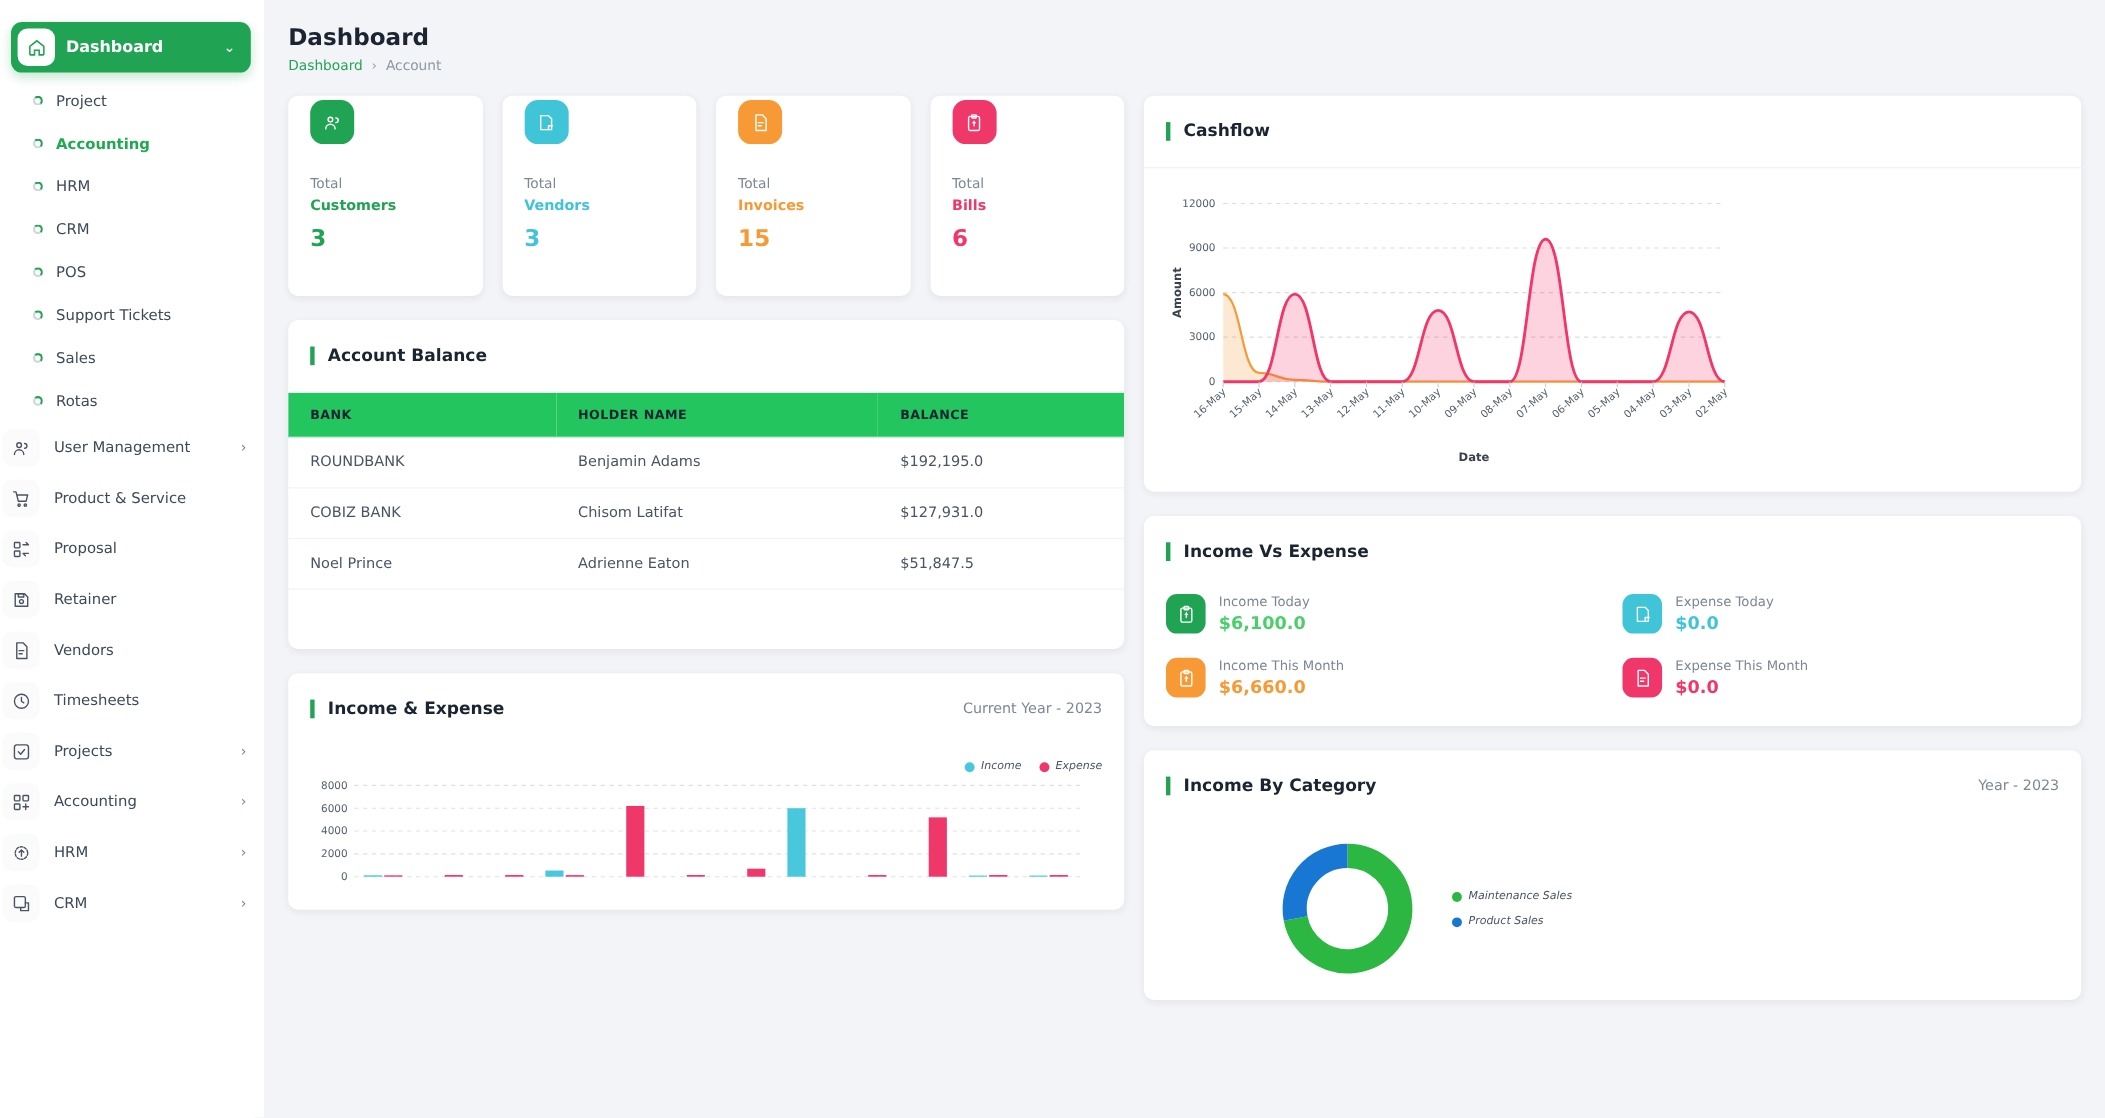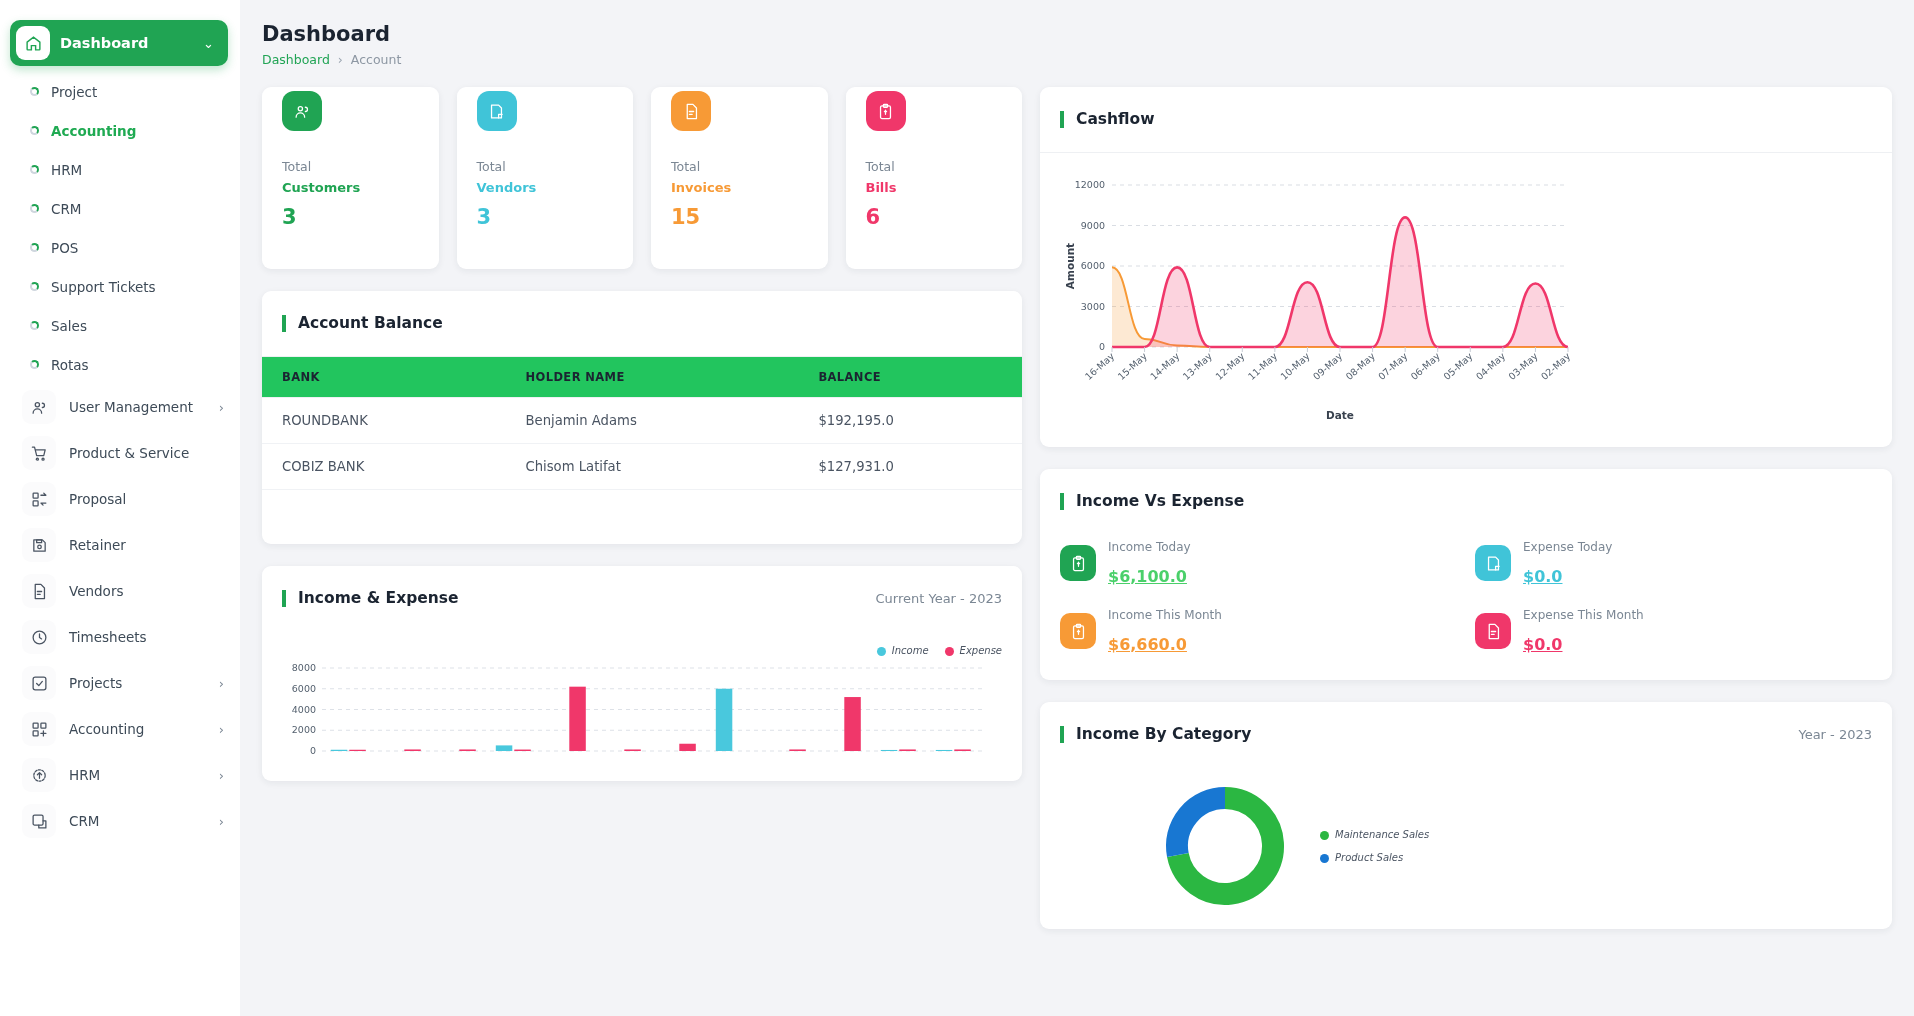--- a/index.html
+++ b/index.html
@@ -35,21 +35,21 @@
   }
   .dot-ico {
     width: 9px; height: 9px; border-radius: 50%; flex: 0 0 9px;
     border: 2px solid #cfd6de; border-top-color: #22a455; border-right-color:#22a455;
   }
   .sub-label { font-size: 13.5px; color: #3d4a57; }
   .sub-item.active .sub-label { color: #1faa52; font-weight: bold; }
 
   .nav-item {
     display: flex; align-items: center; gap: 13px;
-    height: 46px; padding: 0 16px 0 22px; cursor: pointer;
+    height: 46px; padding: 0 16px 0 2px; cursor: pointer;
   }
   .nav-ico {
     width: 34px; height: 34px; border-radius: 9px; background: #fbfbfc;
     display: flex; align-items: center; justify-content: center;
     flex: 0 0 34px; color: #4a5462;
   }
   .nav-label { font-size: 13.5px; color: #3d4a57; flex: 1; }
   .nav-arrow { color: #7b8794; font-size: 13px; }
 
   
@@ -102,21 +102,21 @@
 
   
   .chart-body { padding: 14px 20px 18px 20px; }
   .axis-lbl { font-size: 9.5px; fill: #54606e; }
   .axis-title { font-size: 10.5px; fill: #39424f; font-weight: bold; }
 
   .iv-grid { display: grid; grid-template-columns: 1fr 1fr; gap: 22px 18px; padding: 6px 20px 26px 20px; }
   .iv-item { display: flex; align-items: center; gap: 12px; }
   .iv-ico { width: 36px; height: 36px; border-radius: 10px; display:flex; align-items:center; justify-content:center; color:#fff; flex: 0 0 36px; }
   .iv-lab { font-size: 12px; color: #7b8794; }
-  .iv-val { font-size: 16px; font-weight: bold; margin-top: 13px; text-decoration: underline; }
+  .iv-val { font-size: 16px; font-weight: bold; margin-top: 3px; }
 
   .legend { display: flex; align-items: flex-end; gap: 6px; font-size: 10px; color: #4a5462; font-style: italic; }
   .lg-dot { width: 9px; height: 9px; border-radius: 50%; }
 </style>
 </head>
 <body>
 
 <div class="app">
 
   <aside class="sidebar">
@@ -349,20 +349,25 @@
             <tbody id="balrows">
                 <tr>
      <td>ROUNDBANK</td>
      <td>Benjamin Adams</td>
      <td>$192,195.0</td>
    </tr>
                 <tr>
      <td>COBIZ BANK</td>
      <td>Chisom Latifat</td>
      <td>$127,931.0</td>
+   </tr>
+                <tr>
+     <td>Noel Prince</td>
+     <td>Adrienne Eaton</td>
+     <td>$51,847.5</td>
    </tr>
               </tbody>
           </table>
           <div class="tbl-pad"></div>
         </div>
 
         <div class="card">
           <div class="card-head">
             <div class="card-title">Income &amp; Expense</div>
             <div class="card-sub">Current Year - 2023</div>

